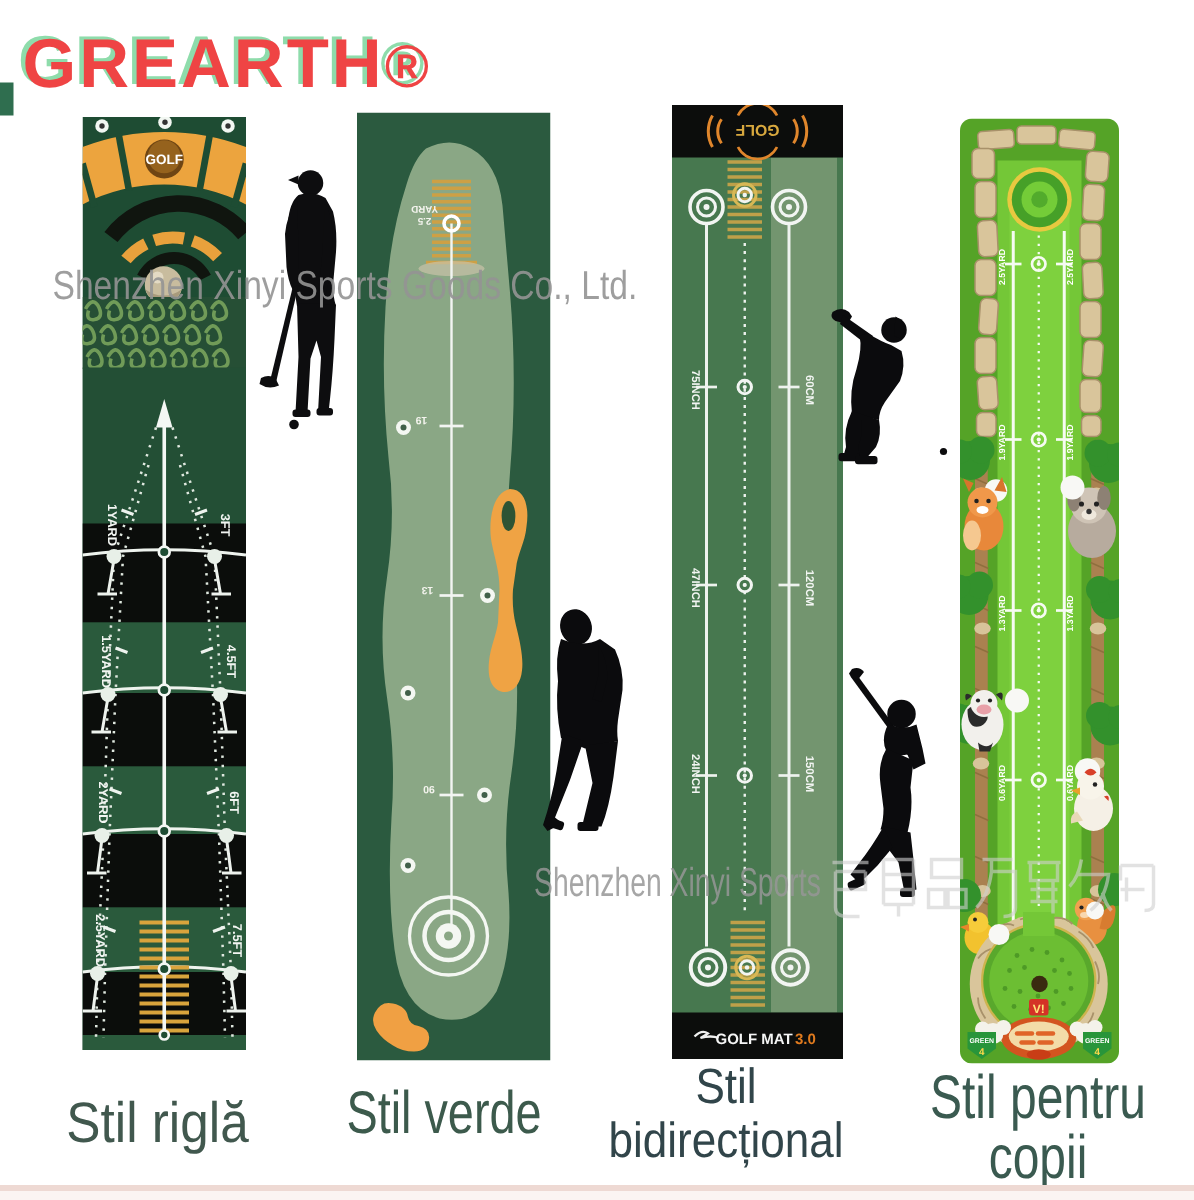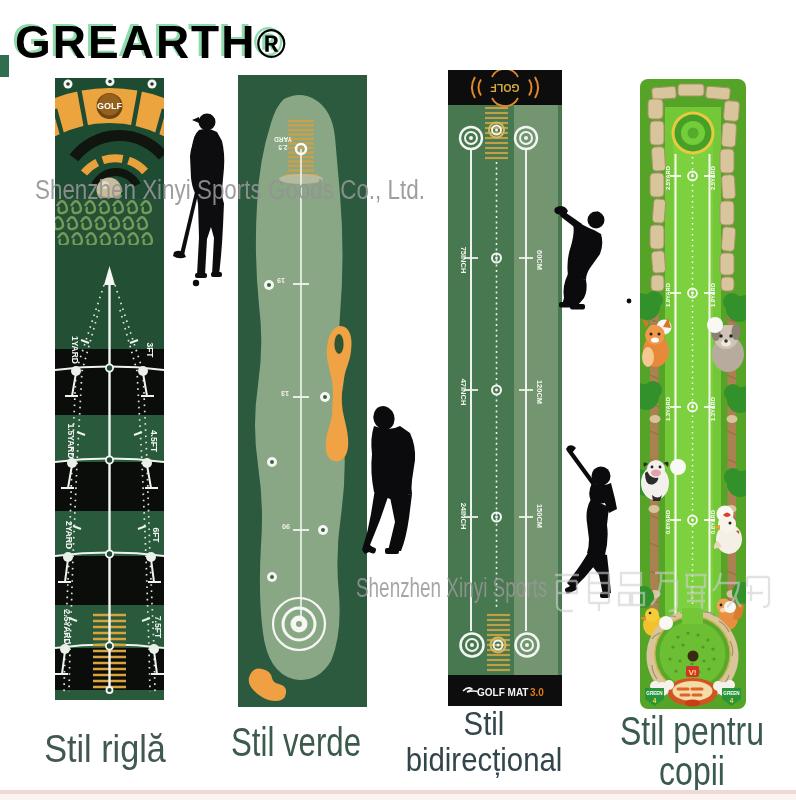--- a/index.html
+++ b/index.html
@@ -4,21 +4,21 @@
 <style>
   html,body{margin:0;padding:0;}
   body{width:796px;height:800px;position:relative;background:#ffffff;overflow:hidden;
        font-family:"Liberation Sans",sans-serif;}
   svg{display:block;}
   .abs{position:absolute;}
 </style>
 </head>
 <body>
 
-<div class="abs" style="left:15px;top:15px;font-size:46px;font-weight:bold;letter-spacing:2px;color:#000000;text-shadow:-3px -2px 0 #8edcab;">GREARTH<span style="font-size:40px;">®</span></div>
+<div class="abs" style="left:15px;top:15px;font-size:46px;font-weight:bold;letter-spacing:2px;color:#ef4444;text-shadow:-3px -2px 0 #8edcab;">GREARTH<span style="font-size:40px;">®</span></div>
 
 <div class="abs" style="left:0px;top:55px;width:9px;height:22px;background:#2f6e4f;"></div>
 
 <div class="abs" style="left:55px;top:78px;">
 <svg width="109" height="622">
 
   <rect x="0" y="0" width="109" height="622" fill="#1e4c33"></rect>
 
   <g>
     <path d="M 0 20 A 153.5 153.5 0 0 1 109 20 L 109 58.3 A 118.5 118.5 0 0 0 0 58.3 Z" fill="#eca43e"></path>

